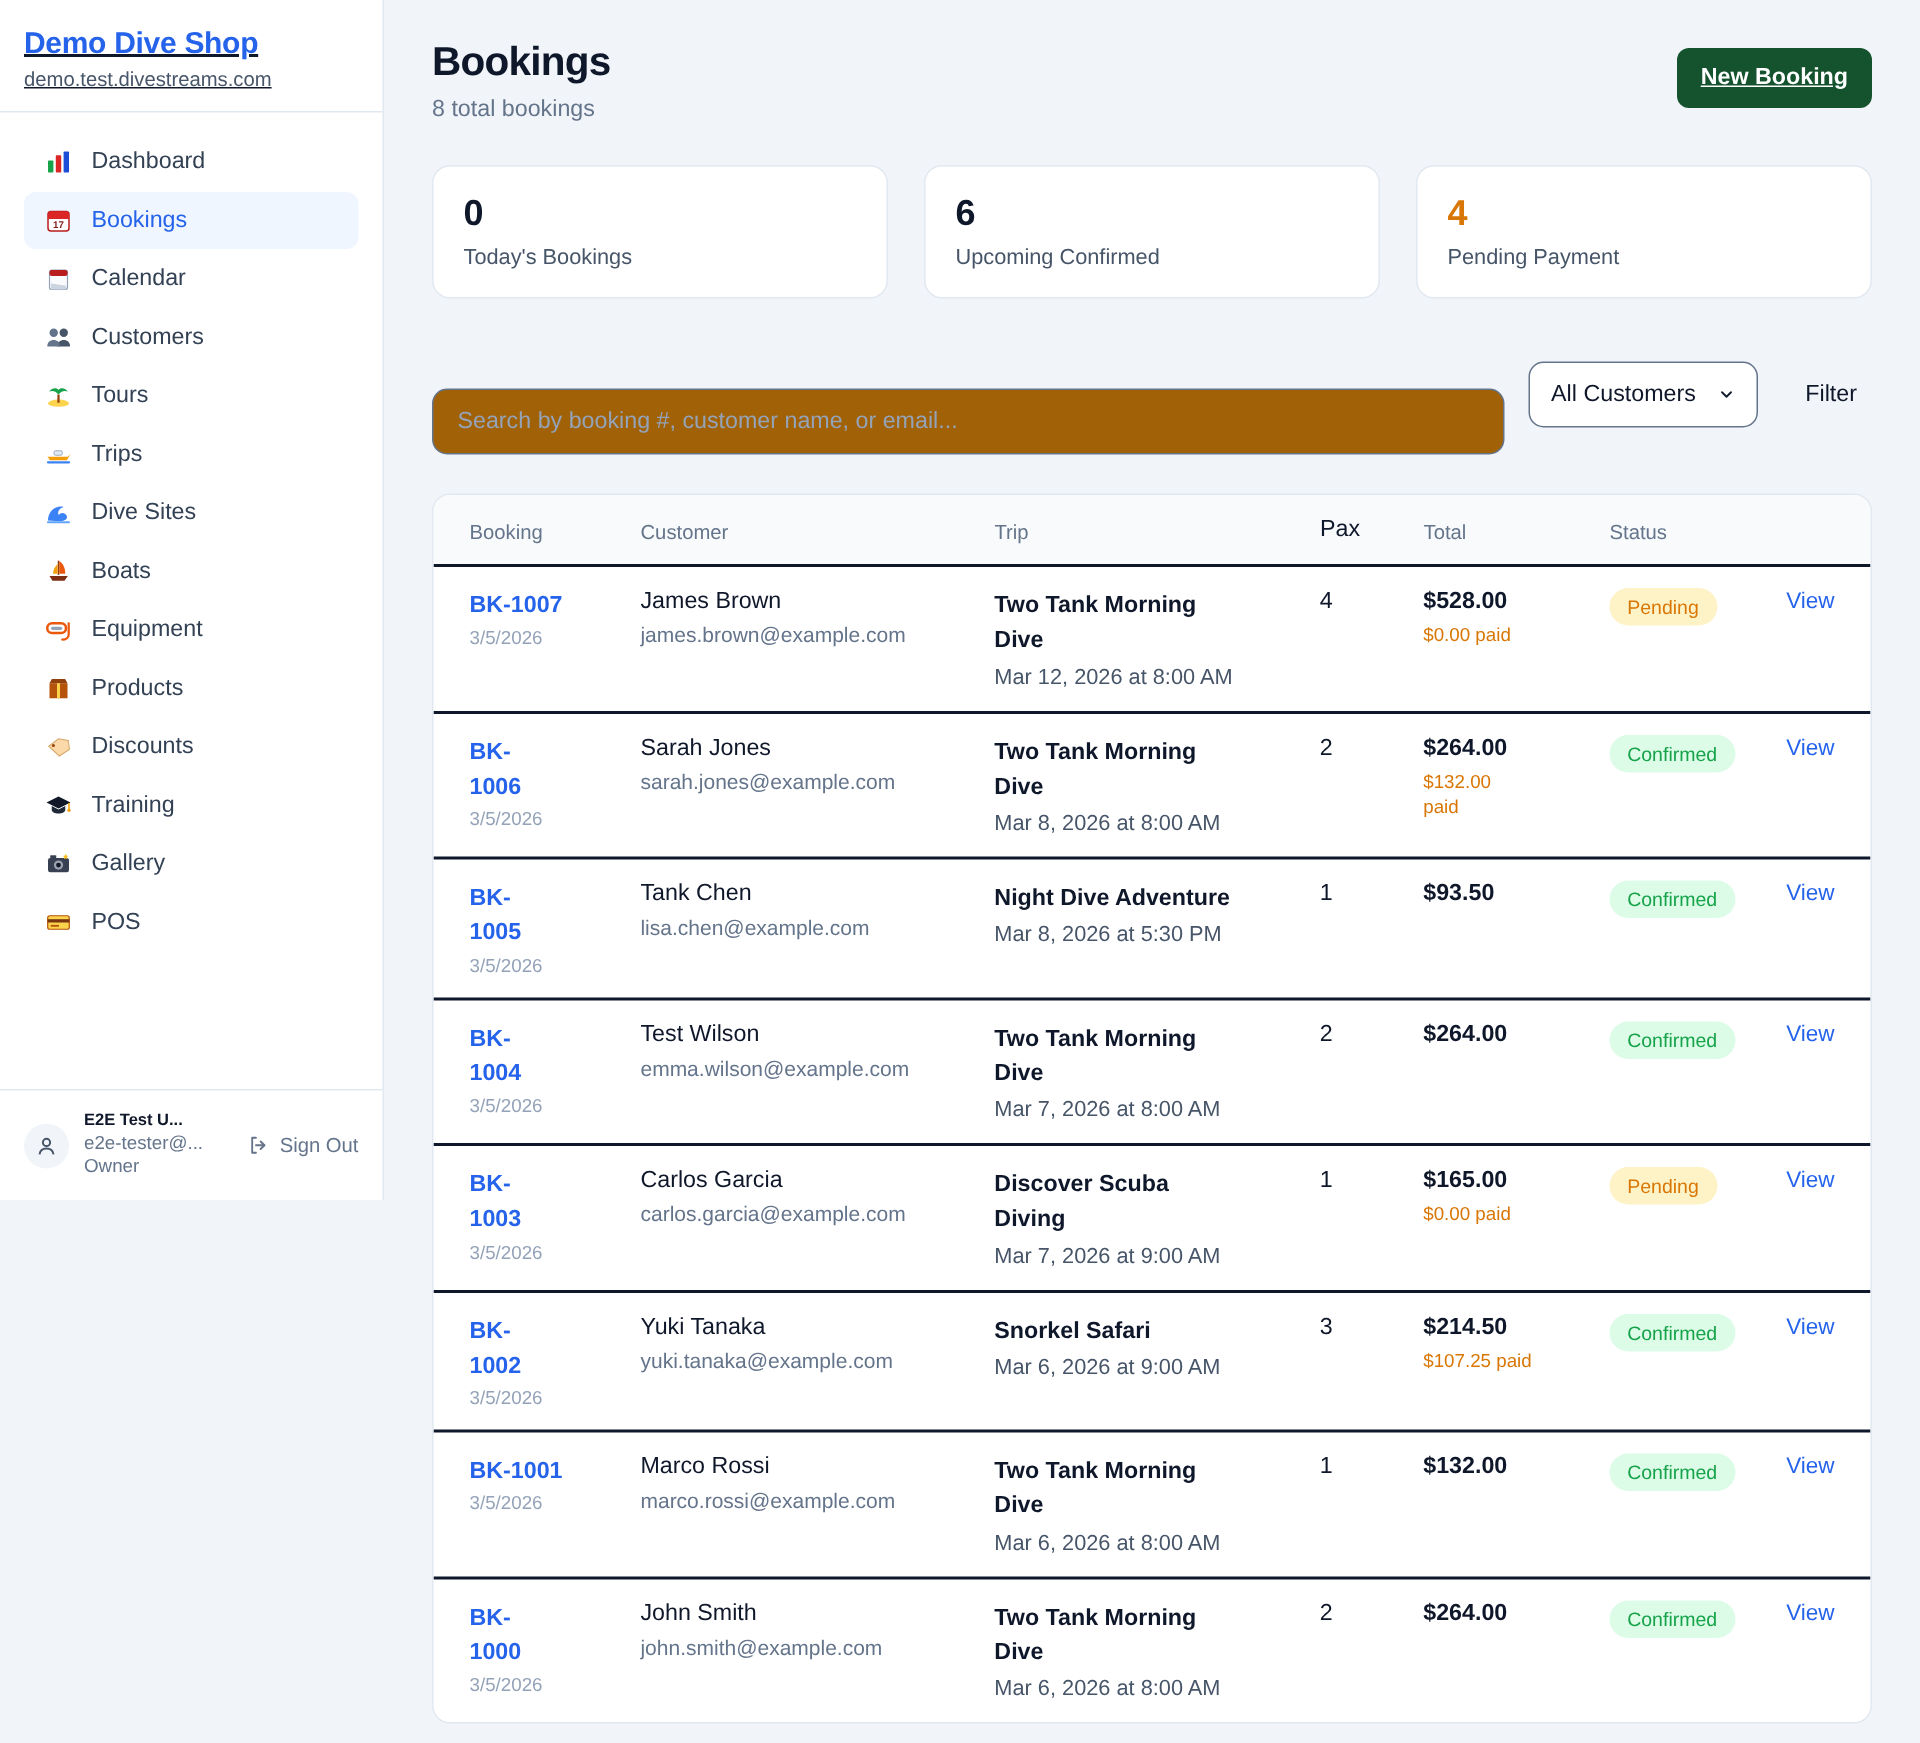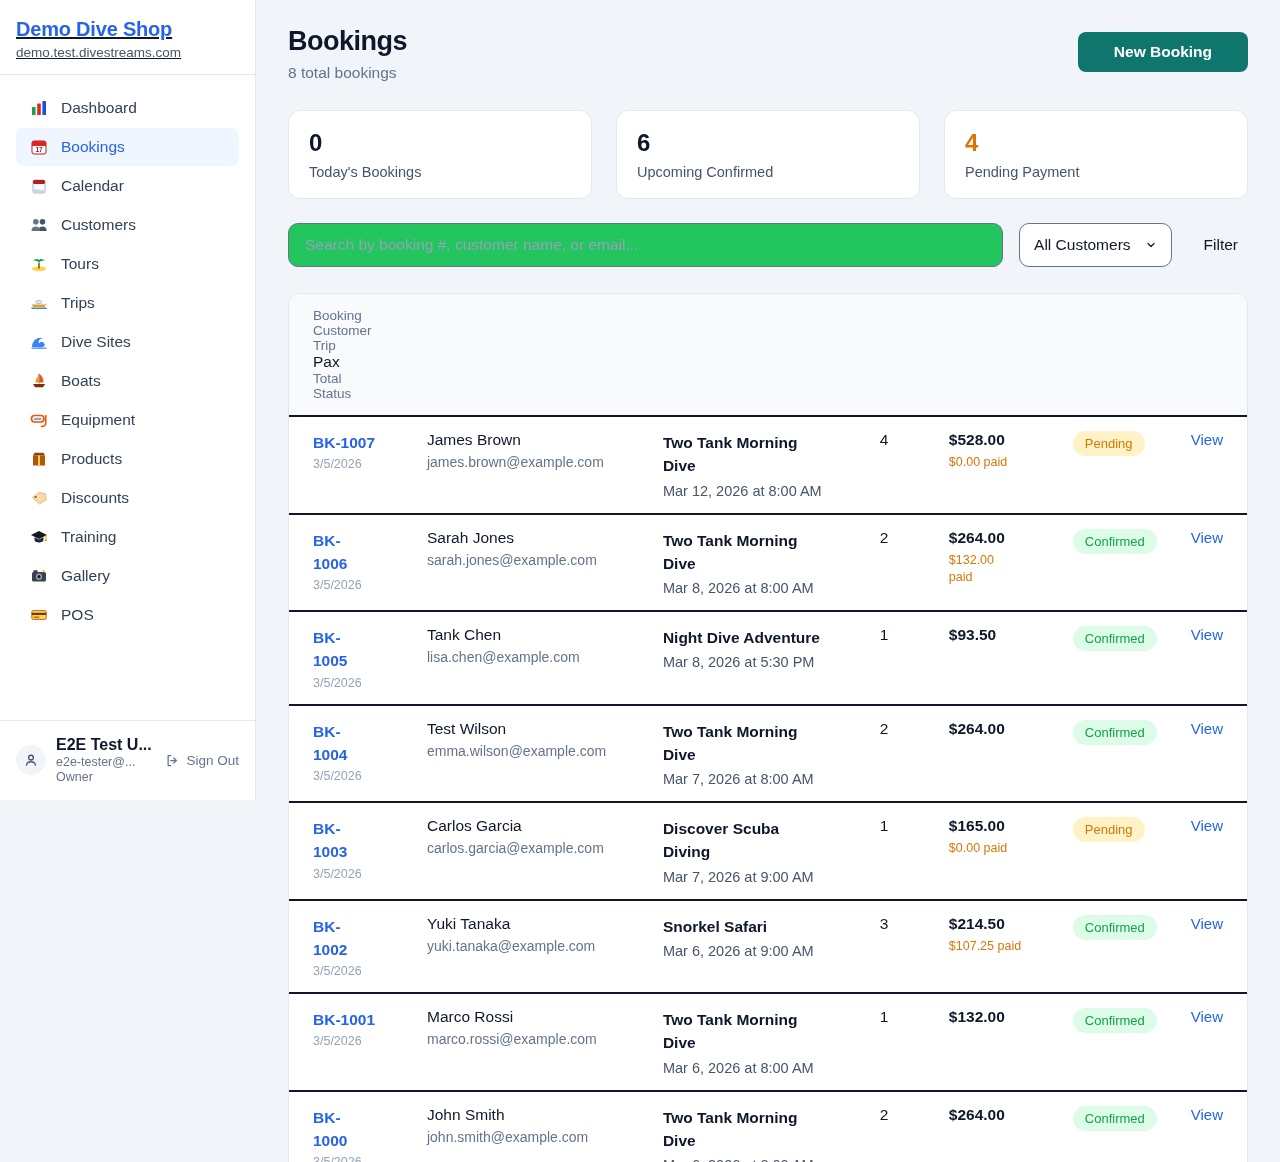--- a/index.html
+++ b/index.html
@@ -29,63 +29,63 @@
   .sidebar-footer {
     border-top:1px solid #e2e8f0; padding:14px 16px;
     display:flex; align-items:center; gap:10px;
   }
   .avatar {
     width:30px; height:30px; border-radius:50%; background:#f1f5f9;
     display:flex; align-items:center; justify-content:center; flex:0 0 30px;
   }
   .avatar svg { width:18px; height:18px; }
   .user-info { flex:1; min-width:0; line-height:1.25; }
-  .user-name { font-size:16px; font-weight:700; color:#0f172a; white-space:nowrap; }
+  .user-name { font-size:11px; font-weight:700; color:#0f172a; white-space:nowrap; }
   .user-email { font-size:12.5px; color:#64748b; white-space:nowrap; }
   .user-role { font-size:12.5px; color:#64748b; }
   .signout { display:flex; align-items:center; gap:6px; color:#64748b; font-size:13.5px; cursor:pointer; white-space:nowrap; }
   .signout svg { width:15px; height:15px; }
   
   .main { position:absolute; left:256px; top:0; width:1024px; padding:26px 32px; }
   .page-header { display:flex; justify-content:space-between; align-items:flex-start; margin-bottom:28px; }
   .page-title { font-size:27px; font-weight:800; letter-spacing:-0.5px; color:#0f172a; }
   .page-subtitle { font-size:15.5px; color:#64748b; margin-top:7px; }
   .btn-primary {
-    background:#0f766e; color:#ffffff; border:none; border-radius:8px;
-    font-size:15.5px; font-weight:600; padding:11px 36px; cursor:pointer;
-    font-family:inherit; margin-top:6px;
+    background:#14532d; color:#ffffff; border:none; border-radius:8px;
+    font-size:15.5px; font-weight:600; padding:11px 16px; cursor:pointer;
+    font-family:inherit; margin-top:6px;text-decoration:underline;
   }
   .stats { display:flex; gap:24px; margin-bottom:24px; }
   .stat-card {
     flex:1; background:#ffffff; border:1px solid #e2e8f0; border-radius:12px;
     padding:18px 20px;
   }
   .stat-value { font-size:24px; font-weight:800; color:#0f172a; }
   .stat-value.orange { color:#d97706; }
   .stat-label { font-size:14.5px; color:#475569; margin-top:7px; }
   .filter-row { display:flex; align-items:center; gap:16px; margin-bottom:26px; }
   .search-input {
     flex:1; height:44px; border:1px solid #64748b; border-radius:10px;
     padding:0 16px; font-size:15.5px; font-family:inherit; color:#0f172a;
-    background:#22c55e; outline:none;
+    background:#a16207; outline:none;margin-top:36px;
   }
   .search-input::placeholder { color:#94a3b8; }
   .select {
     height:44px; border:1px solid #64748b; border-radius:10px; background:#ffffff;
     display:flex; align-items:center; gap:14px; padding:0 14px;
     font-size:15.5px; cursor:pointer; white-space:nowrap;
   }
   .select svg { width:12px; height:12px; }
   .filter-label { font-size:15.5px; color:#0f172a; margin:0 10px 0 16px; cursor:pointer; }
   
   .table-card { background:#ffffff; border:1px solid #e2e8f0; border-radius:12px; overflow:hidden; }
   .thead {
-    display:flex; align-items:flex-start; background:#f8fafc;
+    display:flex; align-items:flex-end; background:#f8fafc;
     padding:14px 24px; border-bottom:2px solid #0f172a;
-    color:#64748b; font-size:13.5px;flex-direction:column;
+    color:#64748b; font-size:13.5px;
   }
   .trow {
     display:flex; align-items:flex-start; padding:14px 24px;
     border-bottom:2px solid #0f172a;
   }
   .trow:last-child { border-bottom:none; }
   .cell { padding-right:8px; }
   .col-booking { width:114px; }
   .col-customer { width:236px; }
   .col-trip { width:217px; }

